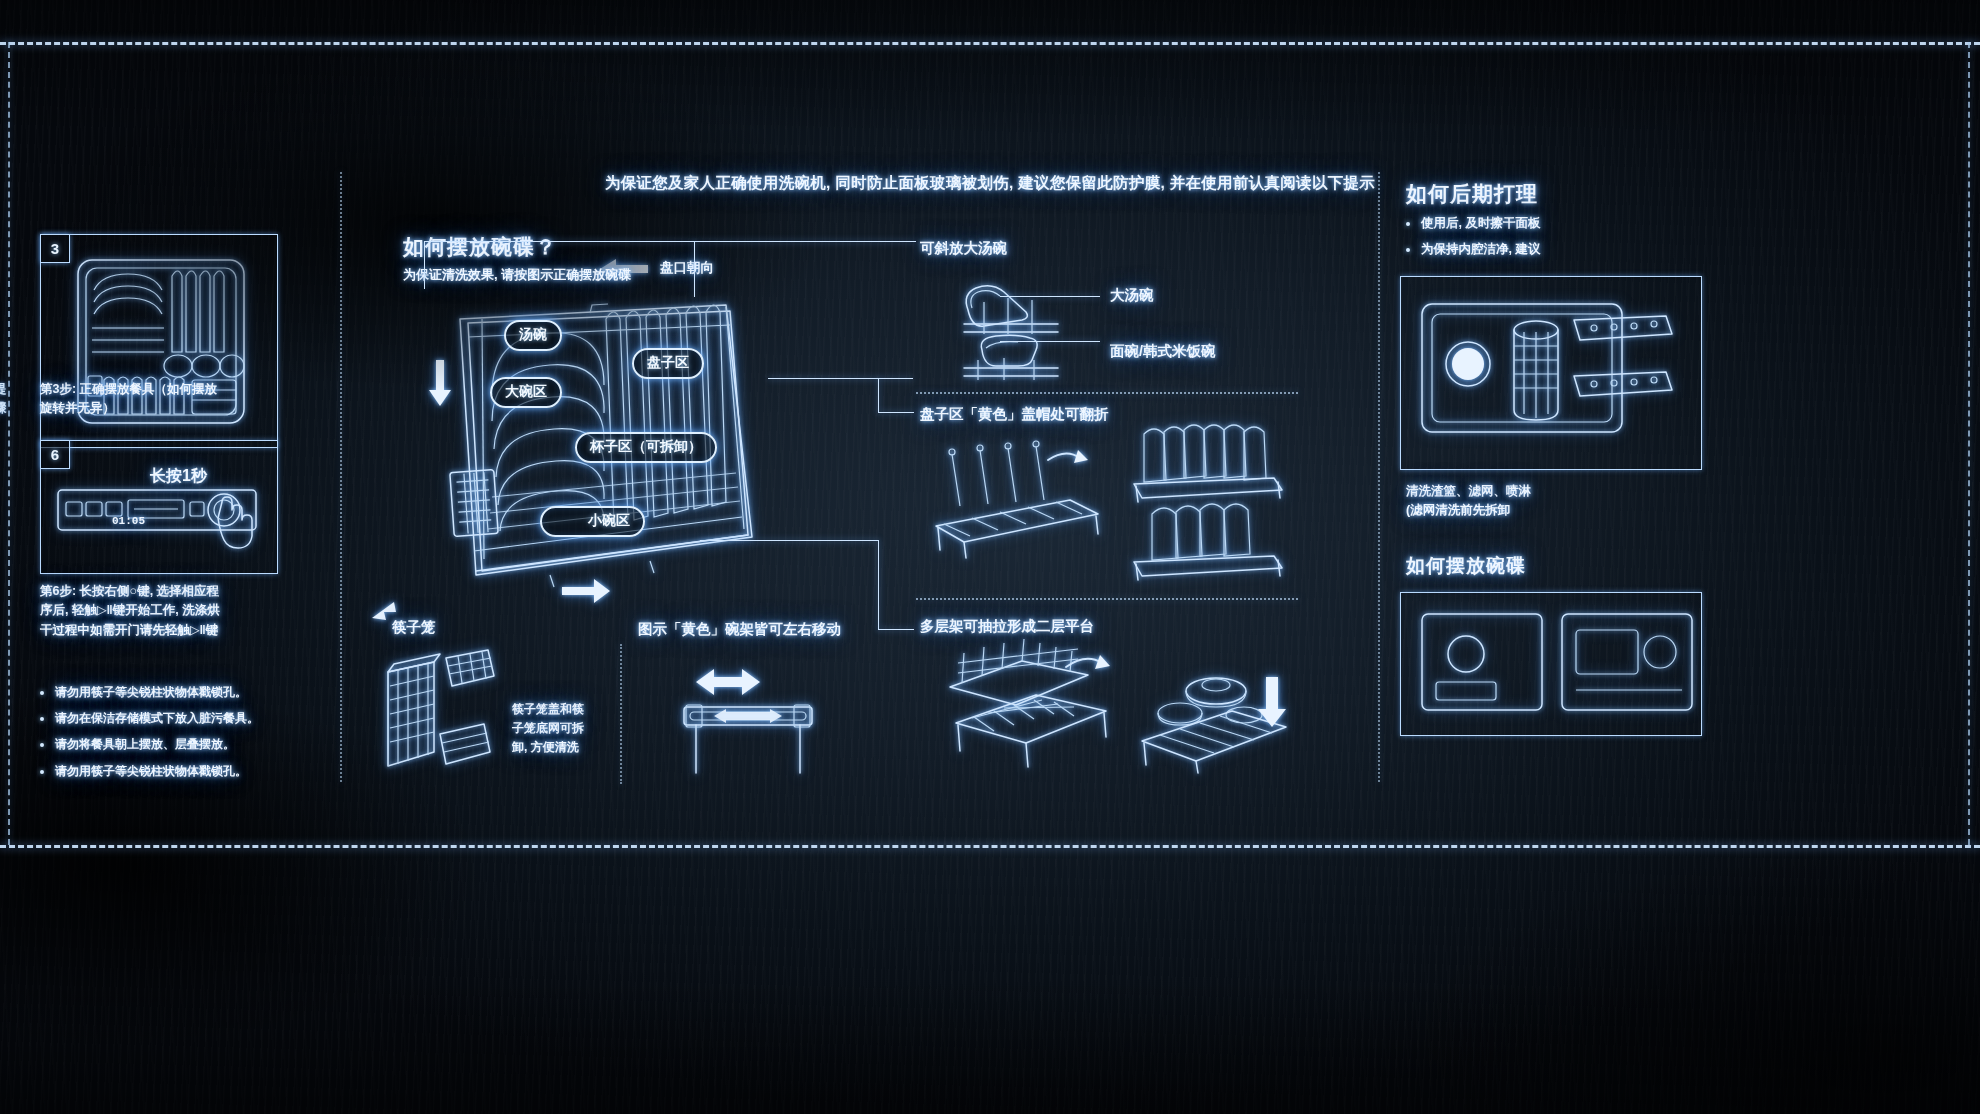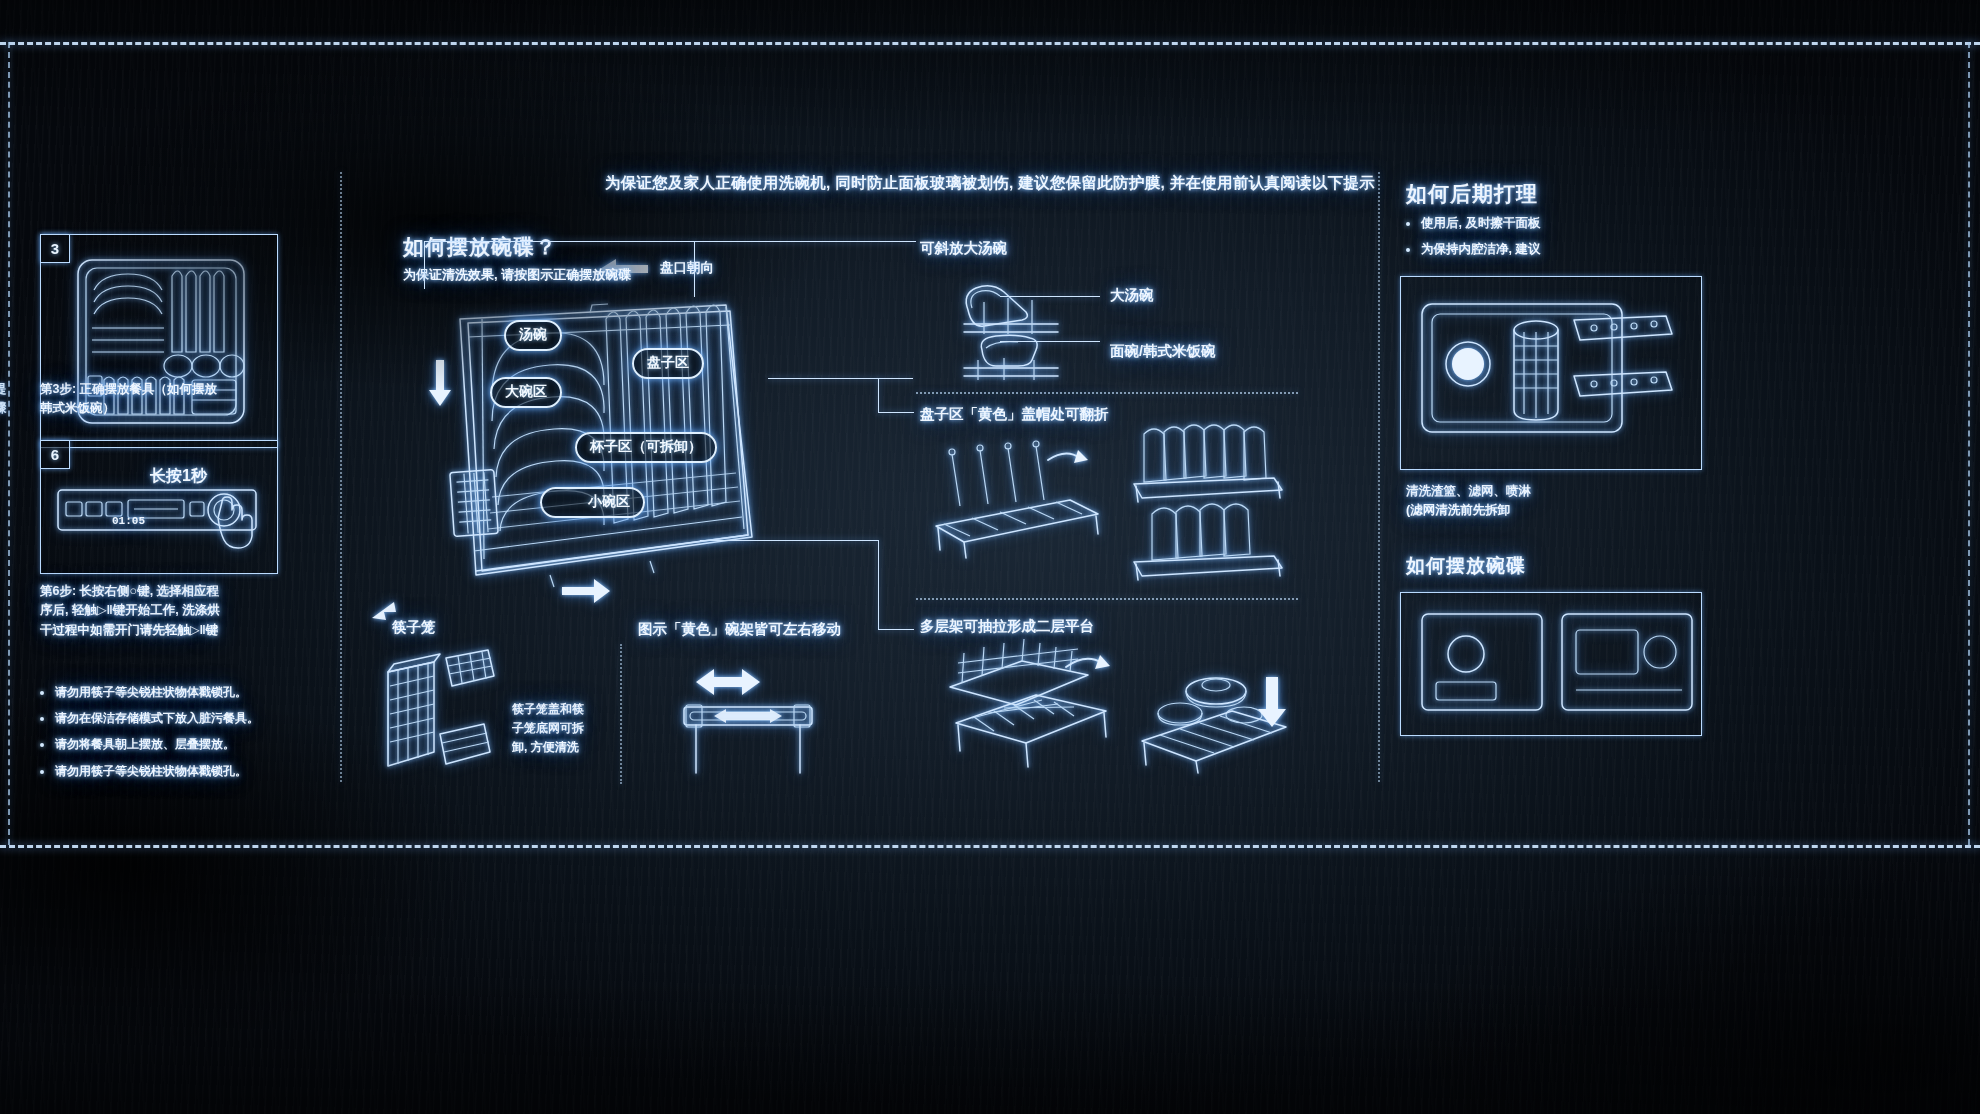--- a/index.html
+++ b/index.html
@@ -176,21 +176,21 @@
     <rect class="st2" x="28" y="126" width="14" height="20" rx="2"></rect>
   </svg>
 
   <div class="lyr glow-soft small" style="left:-6px;top:380px;">
     <div>提</div>
     <div>骤</div>
   </div>
 
   <div class="lyr glow small" style="left:40px;top:380px;width:260px;">
     <div>第3步: 正确摆放餐具（如何摆放</div>
-    <div>韩式米饭碗）</div>
+    <div>旋转并无异）</div>
   </div>
 
   <div class="boxframe" style="left:40px;top:440px;width:236px;height:132px;"></div>
   <div class="numbox" style="left:40px;top:440px;">
     <span>6</span>
   </div>
 
   <svg class="art glowfx" style="left:52px;top:462px;width:212px;height:104px;" viewBox="0 0 212 104">
     <rect class="st" x="6" y="28" width="198" height="40" rx="4"></rect>
     <g class="st2">
@@ -292,21 +292,21 @@
   </div>
   <div class="pill" style="left:490px;top:377px;">
     <span>大碗区</span>
   </div>
   <div class="pill" style="left:632px;top:348px;">
     <span>盘子区</span>
   </div>
   <div class="pill" style="left:575px;top:432px;">
     <span>杯子区（可拆卸）</span>
   </div>
-  <div class="pill" style="left:540px;top:487px;padding-left:46px;">
+  <div class="pill" style="left:540px;top:506px;padding-left:46px;">
     <span>小碗区</span>
   </div>
 
   <svg class="art glowfx" style="left:425px;top:360px;width:30px;height:46px;" viewBox="0 0 30 46">
     <path class="stf" d="M11 0 h8 v30 h7 l-11 16 l-11 -16 h7 z"></path>
   </svg>
   <svg class="art glowfx" style="left:562px;top:578px;width:48px;height:26px;" viewBox="0 0 48 26">
     <path class="stf" d="M0 9 h32 v-8 l16 12 l-16 12 v-8 h-32 z"></path>
   </svg>
   <svg class="art glowfx" style="left:600px;top:258px;width:48px;height:22px;" viewBox="0 0 48 22">

